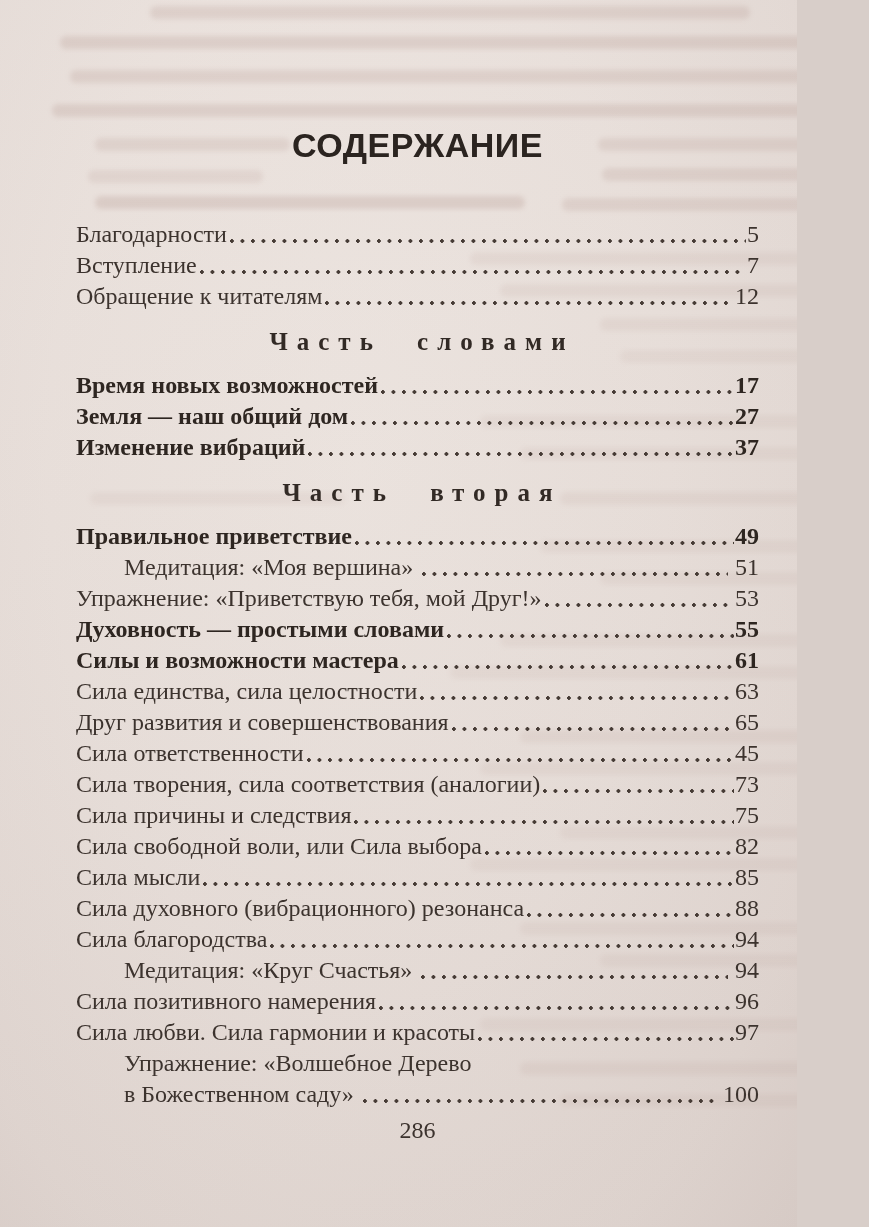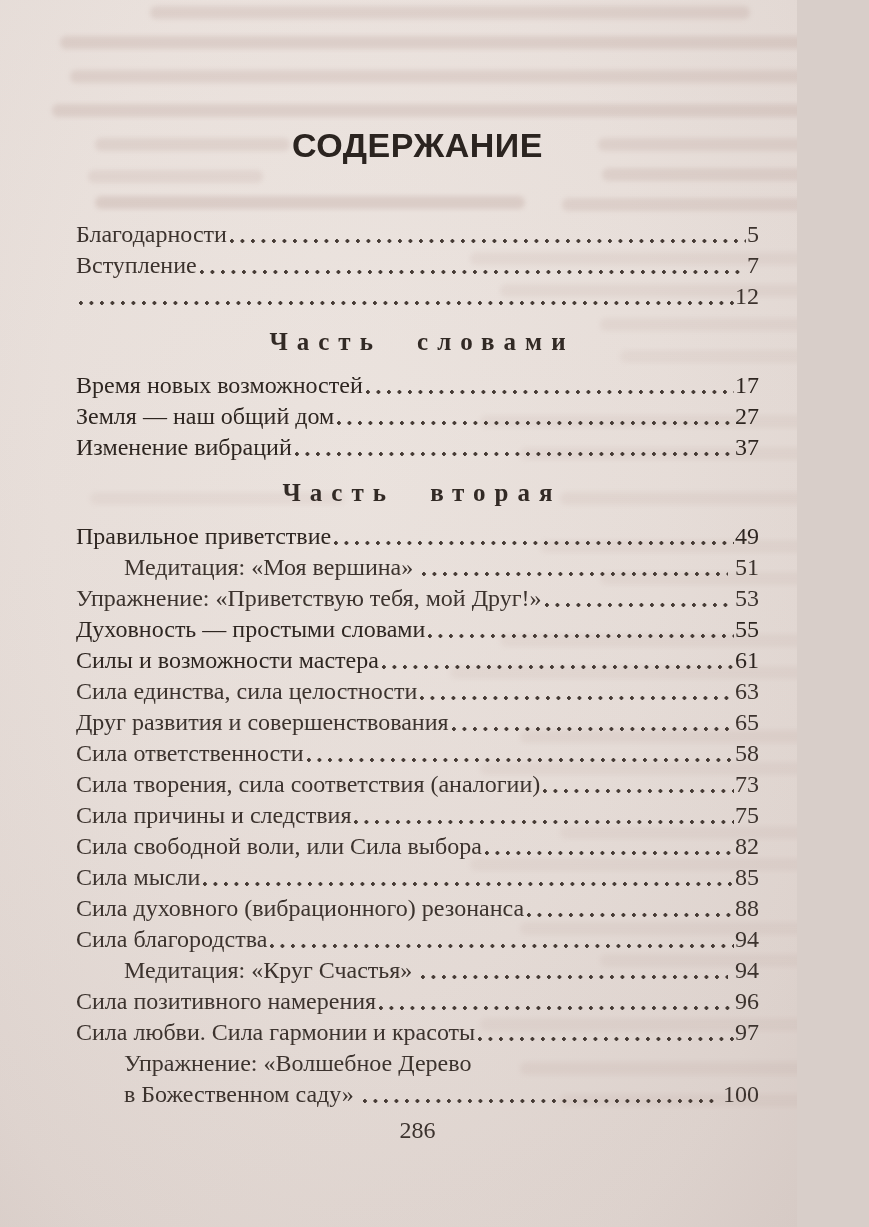--- a/index.html
+++ b/index.html
@@ -41,21 +41,21 @@
   .toc-list{margin:0;padding:0;}
   .row{
     display:flex;
     align-items:center;
     height:31px;
     font-size:24px;
     line-height:30px;
     color:#3c332e;
     white-space:nowrap;
   }
-  .row.bold{font-weight:normal;color:#2e2621;}
+  .row.bold{font-weight:bold;color:#2e2621;}
   .row.indent{padding-left:48px;gap:6px;}
   .entry-label{flex:0 0 auto;}
   .leader{
     flex:1 1 auto;
     align-self:flex-end;
     height:6px;
     margin:0 1px 5px 3px;
     background-image:radial-gradient(circle at 2px 3px, #463b35 1.6px, rgba(70,59,53,0) 1.9px);
     background-size:10.5px 6px;
     background-repeat:repeat-x;
@@ -128,20 +128,21 @@
     <span class="entry-label">Благодарности</span>
     <span class="leader"></span>
     <span class="entry-page">5</span>
   </div>
         <div class="row">
     <span class="entry-label">Вступление</span>
     <span class="leader"></span>
     <span class="entry-page">7</span>
   </div>
         <div class="row">
+    <span class="entry-label">Обращение к читателям</span>
     <span class="leader"></span>
     <span class="entry-page">12</span>
   </div>
         <div class="section-heading">
     <span>Часть словами</span>
   </div>
         <div class="row bold">
     <span class="entry-label">Время новых возможностей</span>
     <span class="leader"></span>
     <span class="entry-page">17</span>
@@ -190,21 +191,21 @@
     <span class="entry-page">63</span>
   </div>
         <div class="row">
     <span class="entry-label">Друг развития и совершенствования</span>
     <span class="leader"></span>
     <span class="entry-page">65</span>
   </div>
         <div class="row">
     <span class="entry-label">Сила ответственности</span>
     <span class="leader"></span>
-    <span class="entry-page">58</span>
+    <span class="entry-page">45</span>
   </div>
         <div class="row">
     <span class="entry-label">Сила творения, сила соответствия (аналогии)</span>
     <span class="leader"></span>
     <span class="entry-page">73</span>
   </div>
         <div class="row">
     <span class="entry-label">Сила причины и следствия</span>
     <span class="leader"></span>
     <span class="entry-page">75</span>

